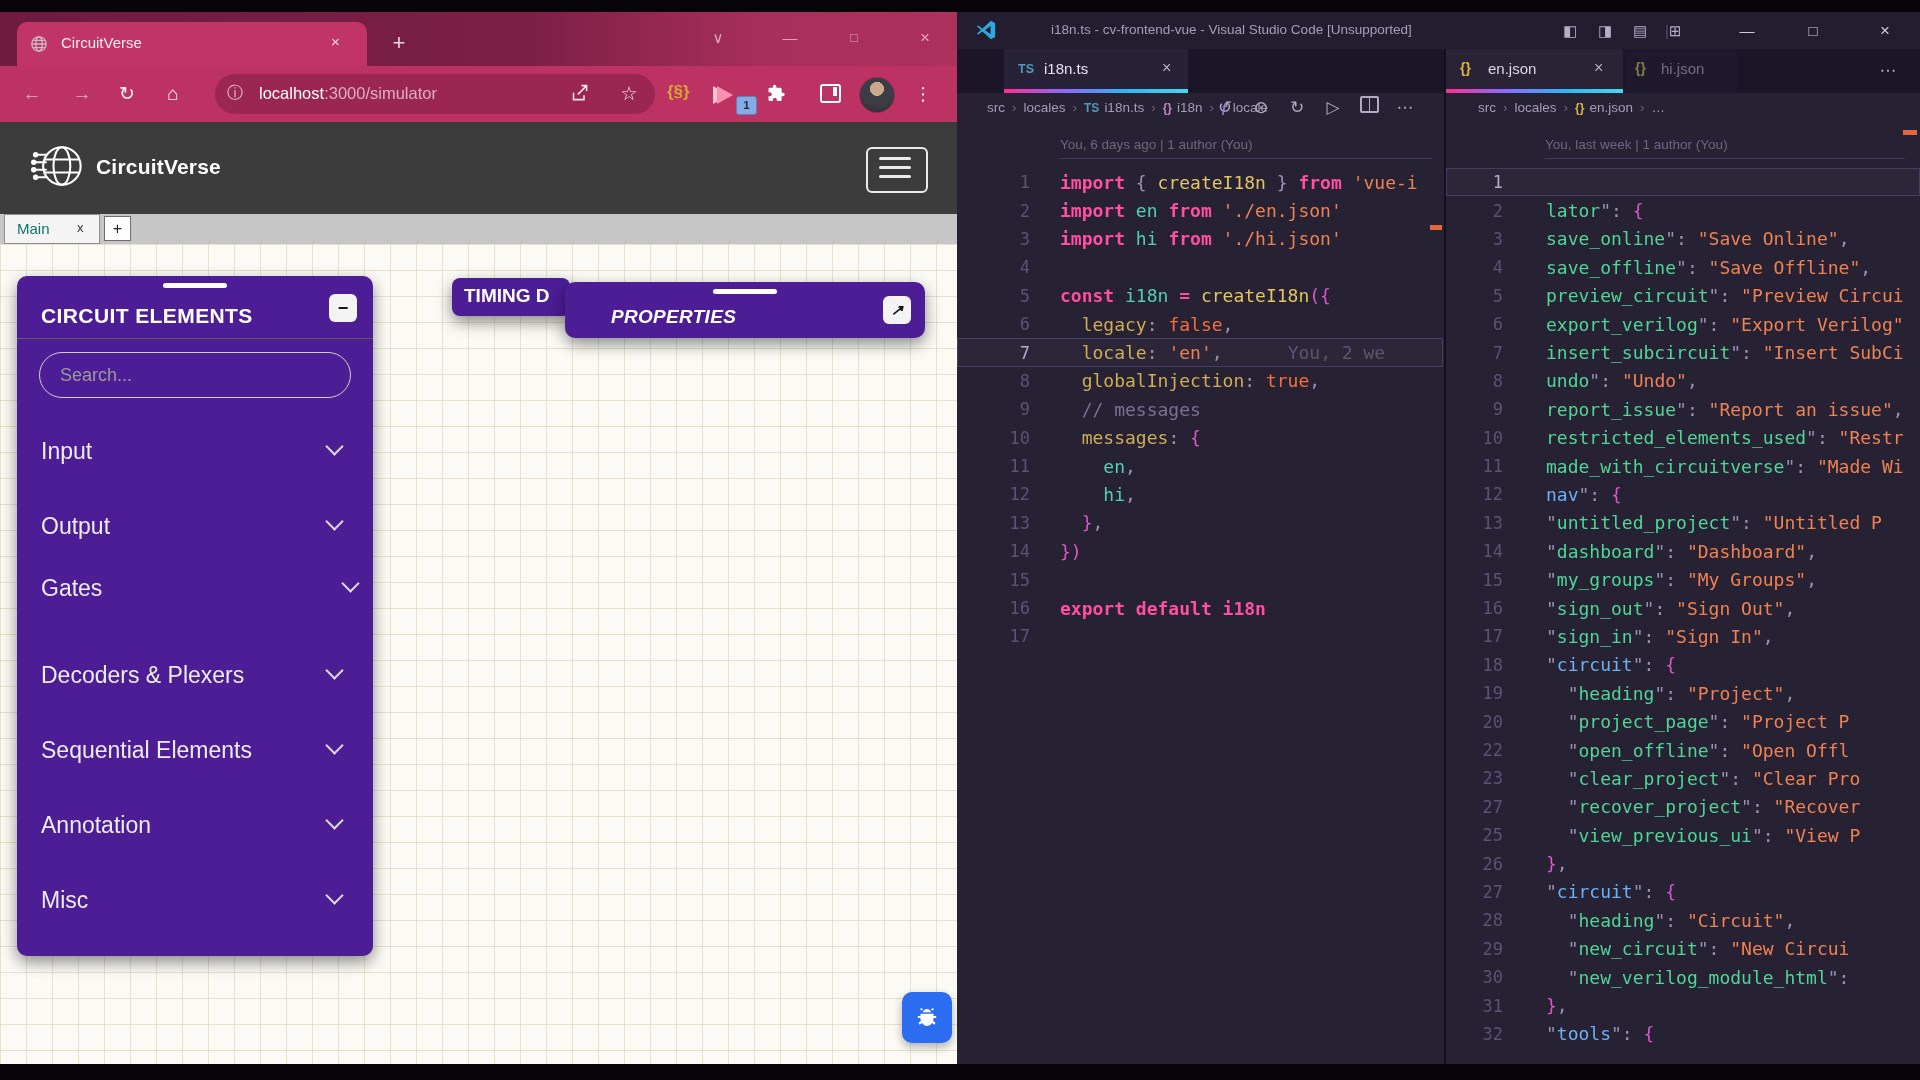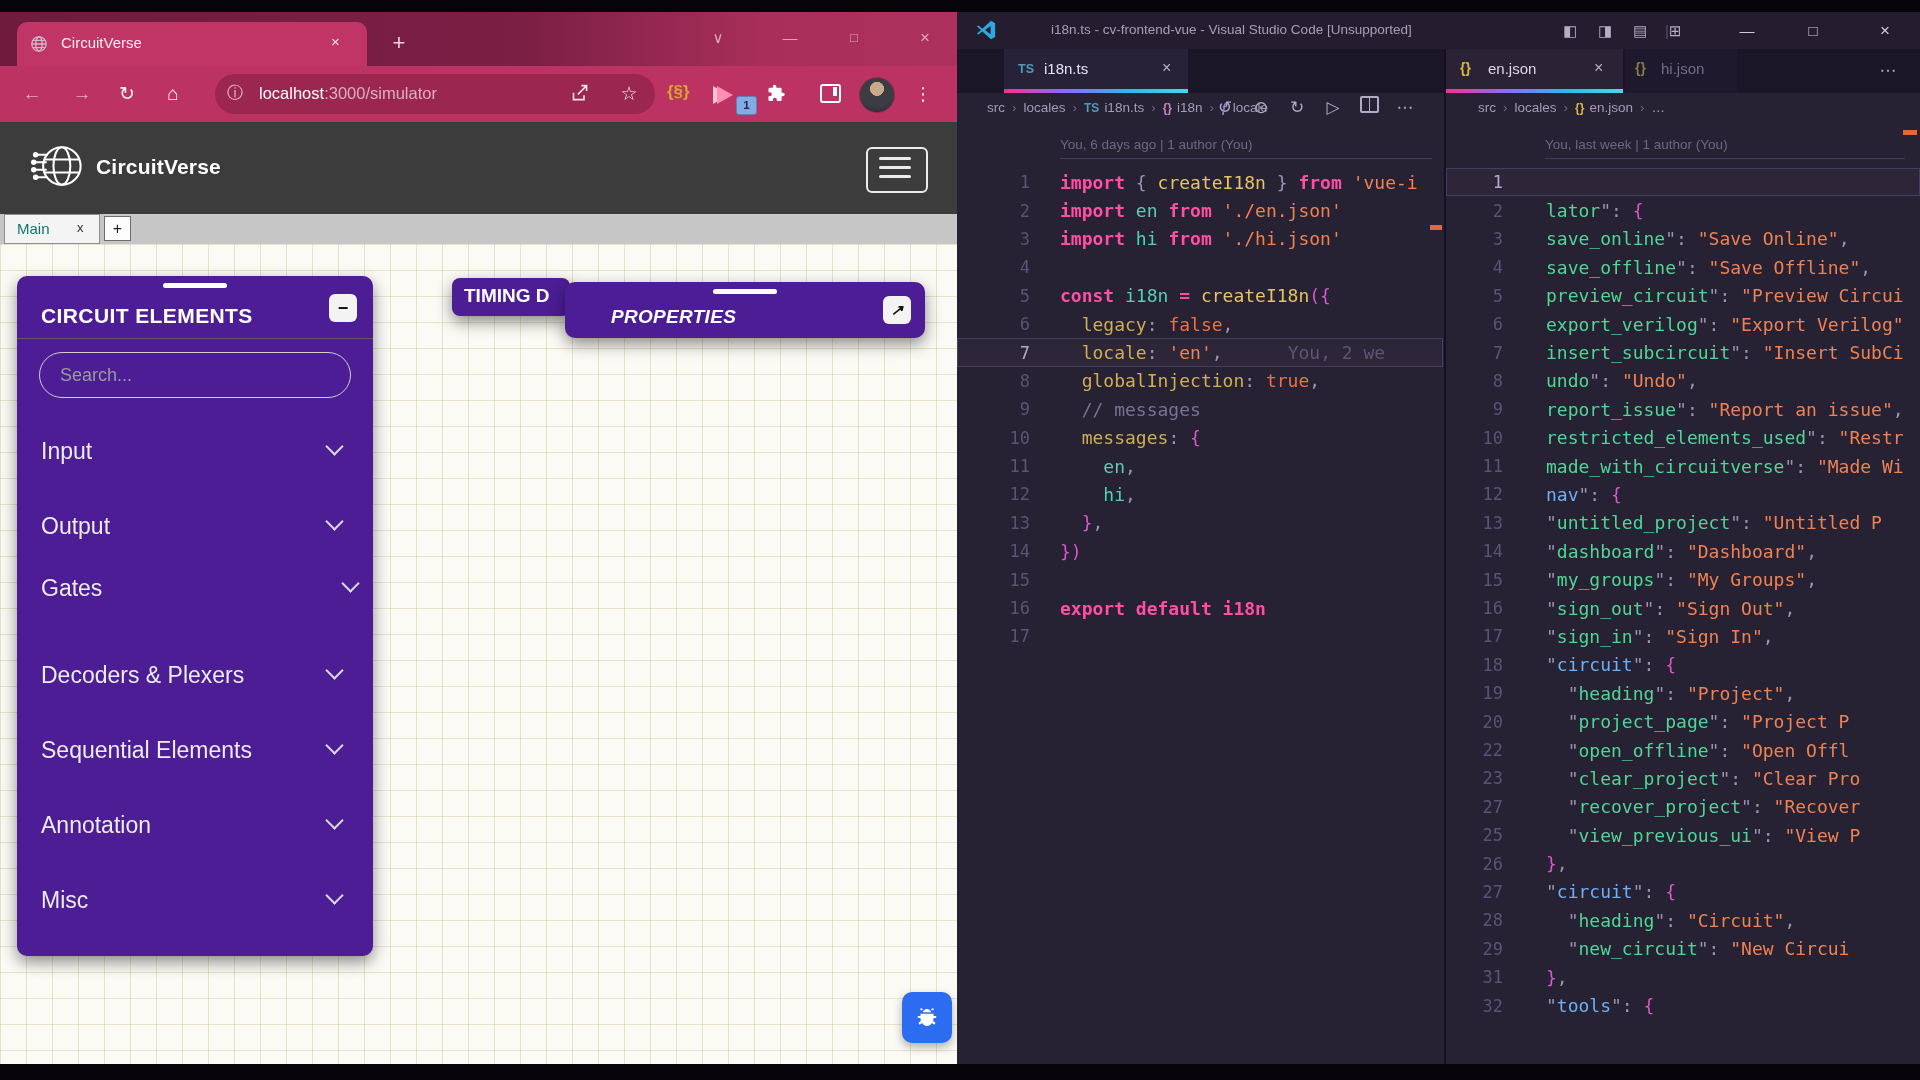--- a/index.html
+++ b/index.html
@@ -370,20 +370,21 @@
         <div class="crow"><span class="ln">19</span><span class="ctext"><span class="tk-pun">  "</span><span class="tk-key">heading</span><span class="tk-pun">": </span><span class="tk-str">"Project"</span><span class="tk-pun">,</span></span></div>
         <div class="crow"><span class="ln">20</span><span class="ctext"><span class="tk-pun">  "</span><span class="tk-key">project_page</span><span class="tk-pun">": </span><span class="tk-str">"Project P</span></span></div>
         <div class="crow"><span class="ln">22</span><span class="ctext"><span class="tk-pun">  "</span><span class="tk-key">open_offline</span><span class="tk-pun">": </span><span class="tk-str">"Open Offl</span></span></div>
         <div class="crow"><span class="ln">23</span><span class="ctext"><span class="tk-pun">  "</span><span class="tk-key">clear_project</span><span class="tk-pun">": </span><span class="tk-str">"Clear Pro</span></span></div>
         <div class="crow"><span class="ln">27</span><span class="ctext"><span class="tk-pun">  "</span><span class="tk-key">recover_project</span><span class="tk-pun">": </span><span class="tk-str">"Recover</span></span></div>
         <div class="crow"><span class="ln">25</span><span class="ctext"><span class="tk-pun">  "</span><span class="tk-key">view_previous_ui</span><span class="tk-pun">": </span><span class="tk-str">"View P</span></span></div>
         <div class="crow"><span class="ln">26</span><span class="ctext"><span class="tk-brc">}</span><span class="tk-pun">,</span></span></div>
         <div class="crow"><span class="ln">27</span><span class="ctext"><span class="tk-pun">"</span><span class="tk-okey">circuit</span><span class="tk-pun">": </span><span class="tk-brc">{</span></span></div>
         <div class="crow"><span class="ln">28</span><span class="ctext"><span class="tk-pun">  "</span><span class="tk-key">heading</span><span class="tk-pun">": </span><span class="tk-str">"Circuit"</span><span class="tk-pun">,</span></span></div>
         <div class="crow"><span class="ln">29</span><span class="ctext"><span class="tk-pun">  "</span><span class="tk-key">new_circuit</span><span class="tk-pun">": </span><span class="tk-str">"New Circui</span></span></div>
+        <div class="crow"><span class="ln">30</span><span class="ctext"><span class="tk-pun">  "</span><span class="tk-key">new_verilog_module_html</span><span class="tk-pun">":</span></span></div>
         <div class="crow"><span class="ln">31</span><span class="ctext"><span class="tk-brc">}</span><span class="tk-pun">,</span></span></div>
         <div class="crow"><span class="ln">32</span><span class="ctext"><span class="tk-pun">"</span><span class="tk-okey">tools</span><span class="tk-pun">": </span><span class="tk-brc">{</span></span></div>
       </div>
 
     <div class="abs" id="group-divider"></div>
     <span class="abs ruler-mark" id="rm1"></span>
     <span class="abs ruler-mark" id="rm2"></span>
   </div>
 
   <div class="abs" id="bottom-strip"></div>

